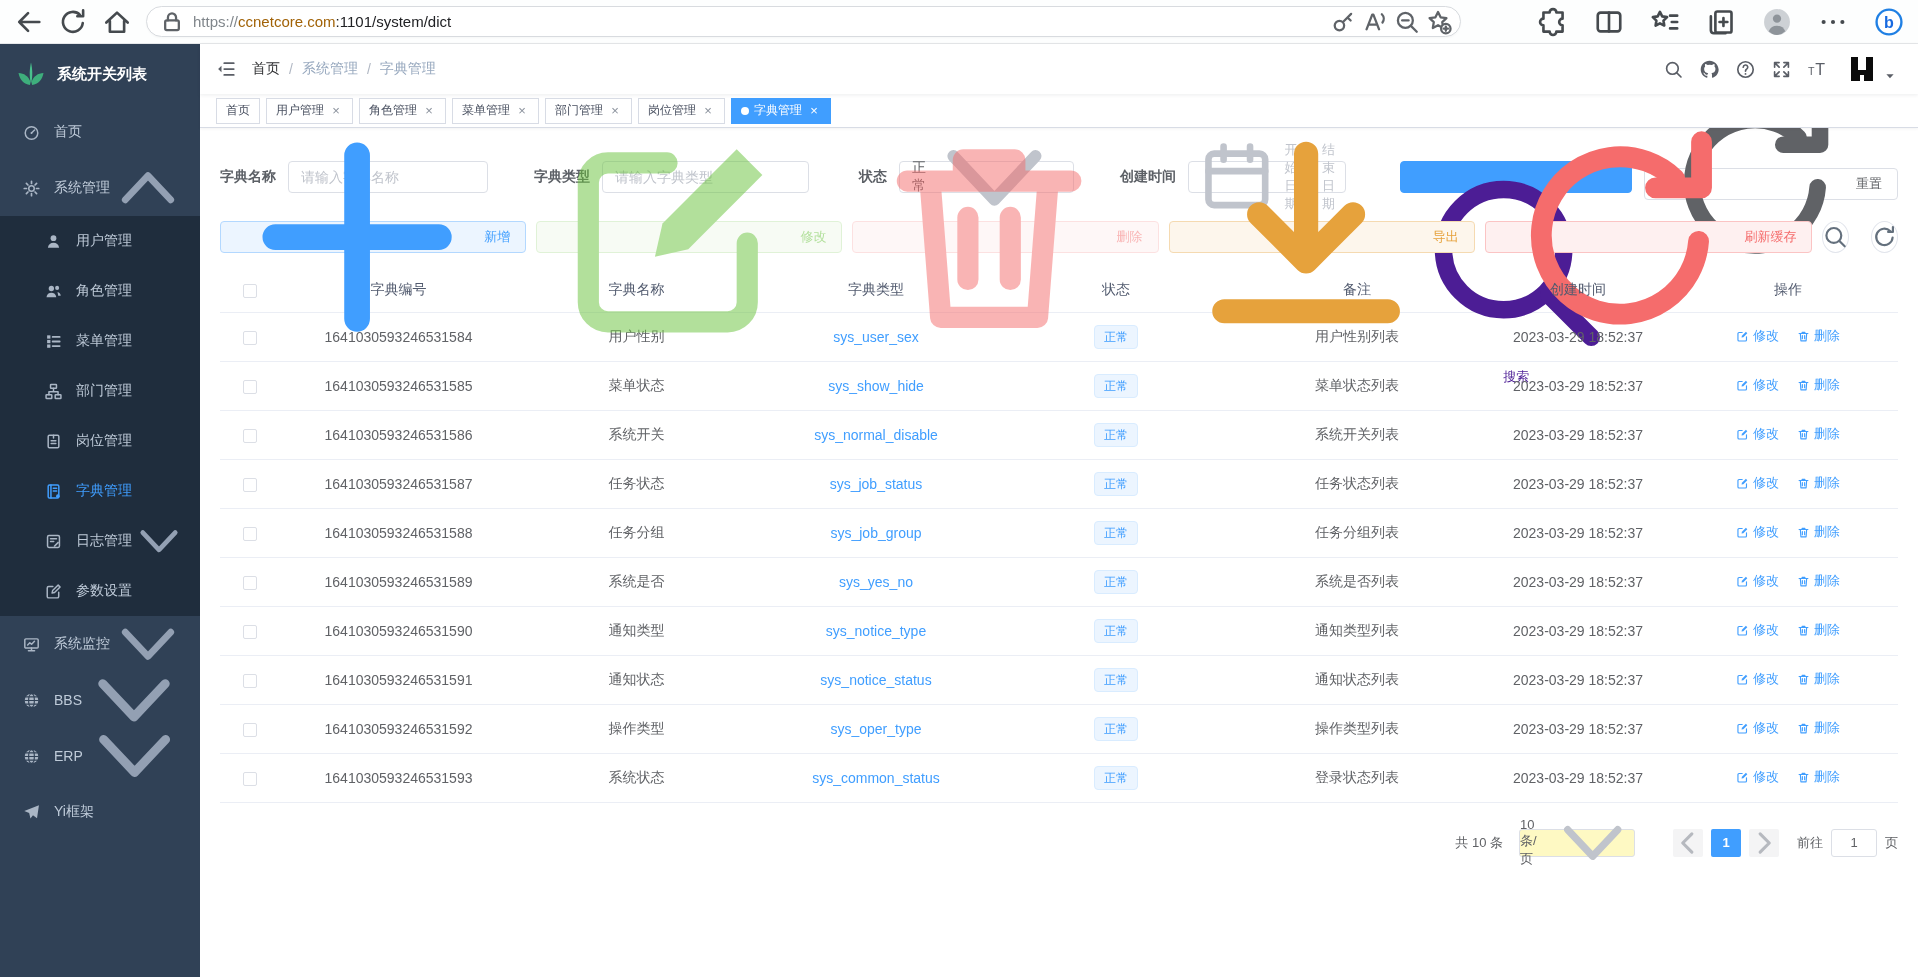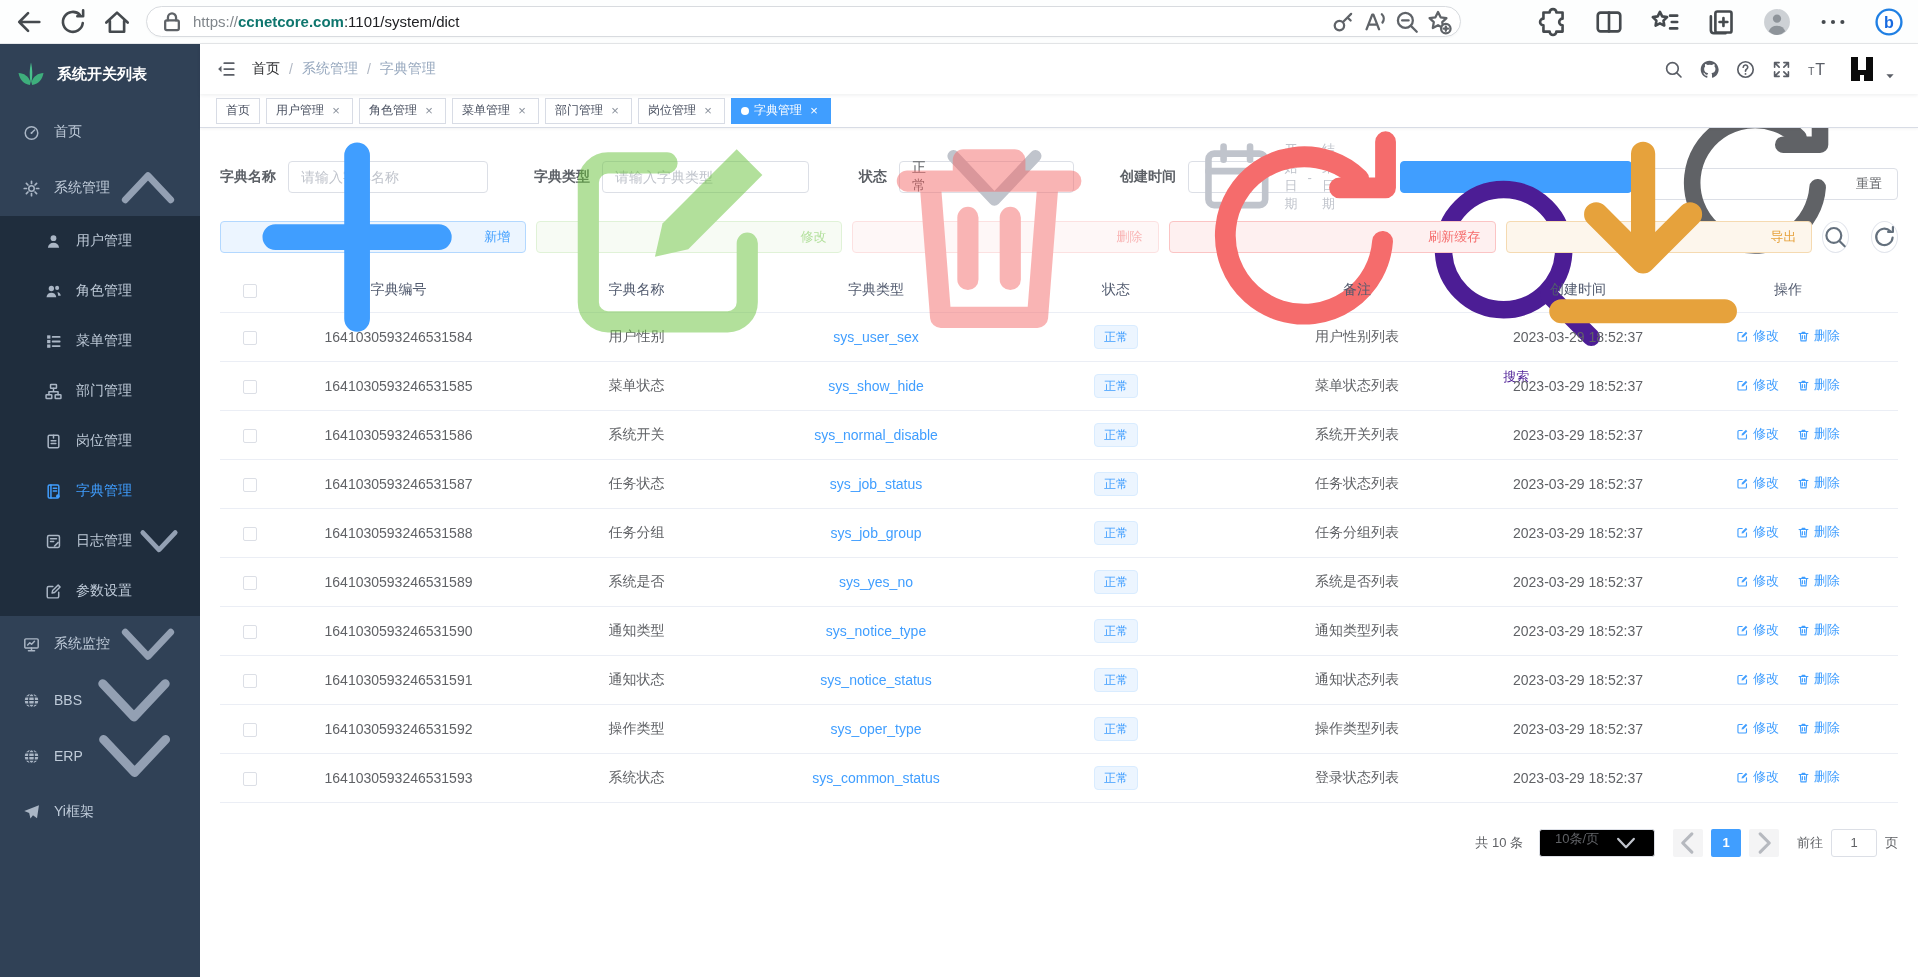--- a/index.html
+++ b/index.html
@@ -10,21 +10,21 @@
   .browser { position:absolute; top:0; left:0; width:1918px; height:44px; background:#fdfefe;
              border-bottom:1px solid #e6e8ea; display:flex; align-items:center; padding:0 14px; }
   .b-btn { width:30px; height:30px; display:flex; align-items:center; justify-content:center;
            color:#454a4e; margin-right:14px; flex:0 0 auto; }
   .b-btn svg { width:17px; height:17px; }
   .url-pill { width:1315px; height:31px; border:1px solid #d8dbdf; background:#fff; border-radius:16px;
               display:flex; align-items:center; padding:0 8px 0 12px; flex:0 0 auto; box-shadow:0 1px 2px rgba(0,0,0,.03); }
   .pill-icon { width:26px; height:26px; display:flex; align-items:center; justify-content:center; color:#5f6368; margin-left:6px; flex:0 0 auto;}
   .pill-icon svg { width:16px; height:16px; }
   .url-text { font-size:15px; margin-left:8px; flex:1; white-space:nowrap; overflow:hidden; }
-  .scheme { color:#80868b; } .host { color:#0f766e; font-weight:700; } .path { color:#202124; }
+  .scheme { color:#80868b; } .host { color:#a16207; font-weight:400; } .path { color:#202124; }
   .spacer { flex:1; }
   .edge-right { display:flex; align-items:center; flex:0 0 auto; }
   .e-btn { width:30px; height:30px; display:flex; align-items:center; justify-content:center; color:#454a4e; margin-left:26px; }
   .e-btn svg { width:18px; height:18px; }
   .e-btn.bing svg { width:28px; height:28px; }
 
   
   .sidebar { position:absolute; left:0; top:44px; width:200px; height:933px; background:#304156;
              color:#bfcbd9; font-size:14px; }
   .logo-row { height:60px; display:flex; align-items:center; gap:11px; padding:0 16px; }
@@ -107,22 +107,22 @@
   .cb { width:14px; height:14px; border:1px solid #dcdfe6; border-radius:2px; background:#fff; display:inline-block; vertical-align:middle; cursor:pointer; }
   .type-link { color:#409eff; cursor:pointer; }
   .badge { display:inline-block; height:24px; line-height:22px; padding:0 9px; font-size:12px;
            color:#409eff; background:#ecf5ff; border:1px solid #d9ecff; border-radius:4px; }
   .act { color:#409eff; font-size:13px; display:inline-flex; align-items:center; gap:4px; margin:0 9px; cursor:pointer; }
   .act svg { width:13px; height:13px; }
 
   
   .pagination { display:flex; align-items:center; justify-content:flex-end; margin-top:26px; font-size:13px; color:#606266; }
   .pg-total { margin-right:16px; }
-  .pg-size { width:116px; height:28px; border:1px solid #dcdfe6; border-radius:3px; display:flex; 
-             justify-content:center; gap:14px; color:#606266; background:#000000; cursor:pointer; margin-right:14px; }
+  .pg-size { width:116px; height:28px; border:1px solid #dcdfe6; border-radius:3px; display:flex; align-items:center;
+             justify-content:center; gap:14px; color:#606266; background:#fef9c3; cursor:pointer; margin-right:34px; }
   .pg-size .sel-caret { color:#c0c4cc; display:flex; }
   .pg-btn { width:30px; height:28px; border-radius:2px; background:#f4f4f5; color:#b6b9bf; display:flex;
             align-items:center; justify-content:center; margin:0 4px; cursor:pointer; }
   .pg-btn svg { width:11px; height:11px; }
   .pg-page { width:30px; height:28px; border-radius:2px; background:#409eff; color:#fff; font-weight:700;
              display:flex; align-items:center; justify-content:center; margin:0 4px; cursor:pointer; }
   .pg-goto { margin-left:14px; margin-right:8px; }
   .pg-input { width:46px; height:28px; border:1px solid #dcdfe6; border-radius:3px; text-align:center;
               font-size:13px; color:#606266; font-family:inherit; outline:none; margin-right:8px; }
 </style>
@@ -563,36 +563,36 @@
           <span>修改</span>
         </button>
         <button class="btn btn-pl-danger disabled">
           <span style="display:flex">
               <svg viewBox="0 0 16 16" fill="none" stroke="currentColor" stroke-width="1.4" stroke-linecap="round" stroke-linejoin="round" style="width:100%;height:100%">
                 <path d="M2.6 4.3h10.8M6.3 4.3V2.9h3.4v1.4M4.1 4.3l.7 9h6.4l.7-9M6.6 6.7v4.1M9.4 6.7v4.1"></path>
               </svg>
             </span>
           <span>删除</span>
         </button>
+        <button class="btn btn-pl-warning">
+          <span style="display:flex">
+              <svg viewBox="0 0 16 16" fill="none" stroke="currentColor" stroke-width="1.4" stroke-linecap="round" stroke-linejoin="round" style="width:100%;height:100%">
+                <path d="M8 2.5v7.1M4.9 6.5L8 9.6l3.1-3.1M2.6 12.9h10.8" stroke-width="1.6"></path>
+              </svg>
+            </span>
+          <span>导出</span>
+        </button>
         <button class="btn btn-pl-danger">
           <span style="display:flex">
               <svg viewBox="0 0 16 16" fill="none" stroke="currentColor" stroke-width="1.4" stroke-linecap="round" stroke-linejoin="round" style="width:100%;height:100%">
                 <path d="M13.3 8.3a5.3 5.3 0 1 1-1.6-4.2"></path>
                 <path d="M13.5 1.6v3.1h-3.1"></path>
               </svg>
             </span>
           <span>刷新缓存</span>
-        </button>
-        <button class="btn btn-pl-warning">
-          <span style="display:flex">
-              <svg viewBox="0 0 16 16" fill="none" stroke="currentColor" stroke-width="1.4" stroke-linecap="round" stroke-linejoin="round" style="width:100%;height:100%">
-                <path d="M8 2.5v7.1M4.9 6.5L8 9.6l3.1-3.1M2.6 12.9h10.8" stroke-width="1.6"></path>
-              </svg>
-            </span>
-          <span>导出</span>
         </button>
         <span class="circle-btn ml-auto">
             <svg viewBox="0 0 16 16" fill="none" stroke="currentColor" stroke-width="1.4" stroke-linecap="round" stroke-linejoin="round" style="width:100%;height:100%">
               <circle cx="7" cy="7" r="4.8"></circle>
               <path d="M10.6 10.6l3.4 3.4"></path>
             </svg>
           </span>
         <span class="circle-btn" style="margin-left:12px">
             <svg viewBox="0 0 16 16" fill="none" stroke="currentColor" stroke-width="1.4" stroke-linecap="round" stroke-linejoin="round" style="width:100%;height:100%">
               <path d="M13.3 8.3a5.3 5.3 0 1 1-1.6-4.2"></path>

